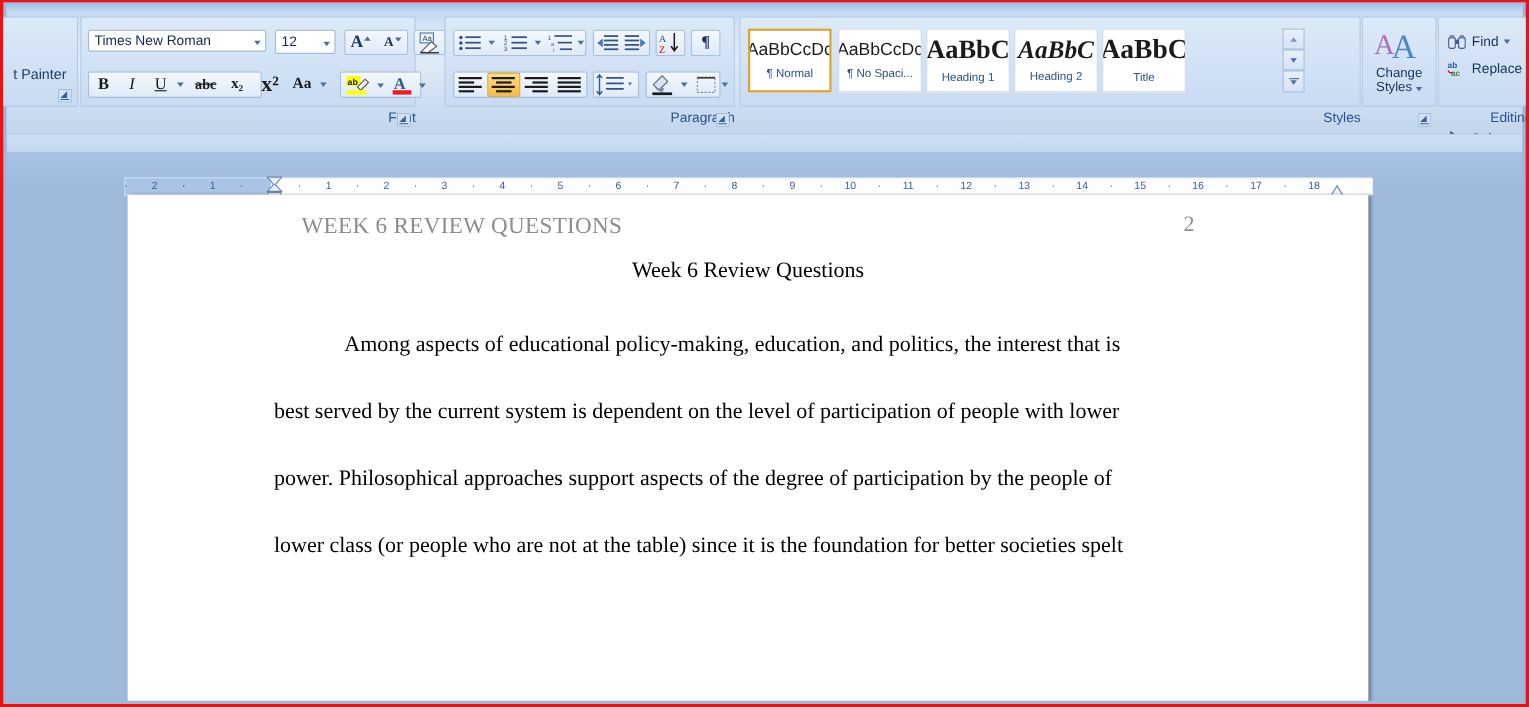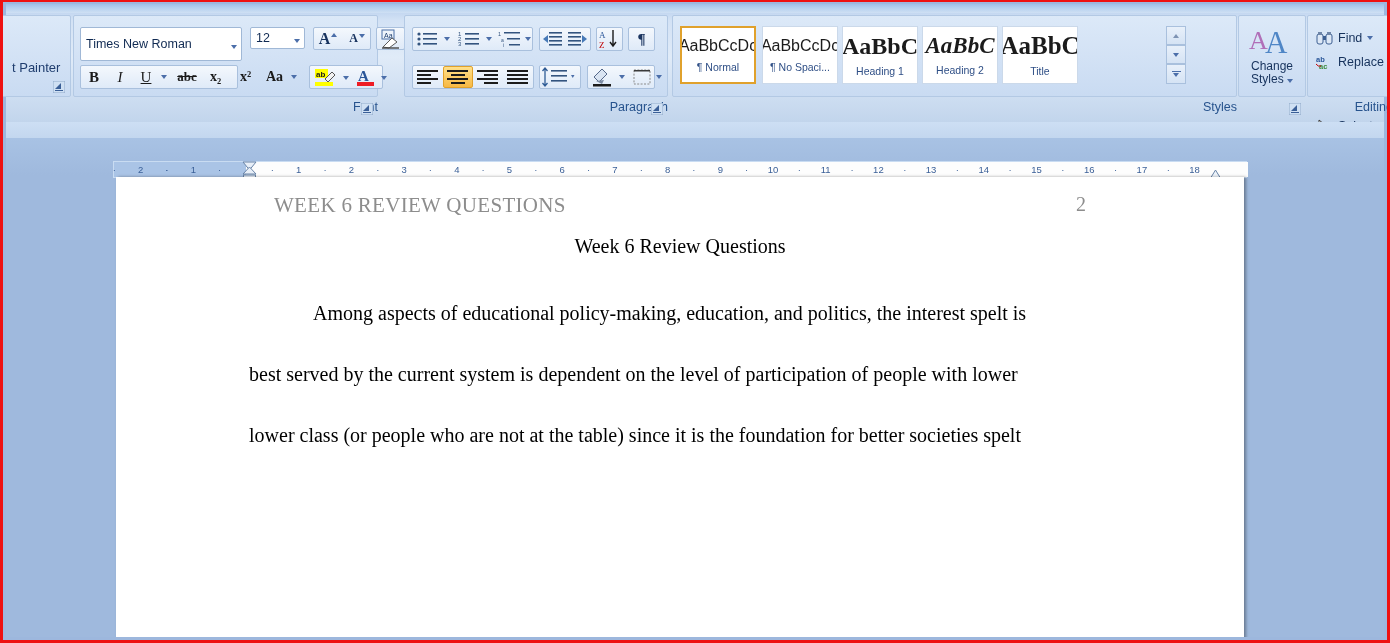--- a/index.html
+++ b/index.html
@@ -102,21 +102,21 @@
             <rect x="0" y="0" width="12" height="12" fill="#cfe0f3" stroke="#8fa9c9"></rect>
             <path d="M2 8 L8 8 L8 2 Z" fill="#3a5f97"></path>
             <path d="M2 9.5 h8" stroke="#3a5f97" stroke-width="1"></path>
           </svg>
       </div>
     </div>
 
     <div class="rgroup" id="g-font">
       <div class="gbody"></div>
 
-      <div class="ctl combo" style="left:7px;top:12px;width:162px;height:34px;">
+      <div class="ctl combo" style="left:7px;top:12px;width:162px;height:20px;">
         <span class="cval">Times New Roman</span>
         <span class="carr"><i class="arrow-dn"></i></span>
       </div>
       <div class="ctl combo" style="left:177px;top:12px;width:55px;height:22px;">
         <span class="cval">12</span>
         <span class="carr"><i class="arrow-dn"></i></span>
       </div>
 
       <div class="ctl btnbox" style="left:240px;top:12px;width:58px;height:23px;"></div>
       <div class="ctl btn" style="left:241px;top:13px;width:28px;height:21px;font-family:'Liberation Serif',serif;font-weight:bold;font-size:16px;">
@@ -148,21 +148,21 @@
         </div>
       <div class="ctl btn" style="left:84px;top:51px;width:14px;height:22px;">
           <i class="arrow-dn"></i>
         </div>
       <div class="ctl btn" style="left:100px;top:51px;width:28px;height:22px;font-family:'Liberation Serif',serif;font-weight:bold;font-size:13px;color:#1a1a1a;text-decoration:line-through;">
           <span>abc</span>
         </div>
       <div class="ctl btn" style="left:130px;top:51px;width:25px;height:22px;font-family:'Liberation Serif',serif;font-weight:bold;font-size:14px;color:#1a1a1a;">
           <span>x₂</span>
         </div>
-      <div class="ctl btn" style="left:160px;top:51px;width:25px;height:22px;font-family:'Liberation Serif',serif;font-weight:bold;font-size:14px;color:#1a1a1a;align-items:center;">
+      <div class="ctl btn" style="left:160px;top:51px;width:25px;height:22px;font-family:'Liberation Serif',serif;font-weight:bold;font-size:20px;color:#1a1a1a;align-items:center;">
           <span>x²</span>
         </div>
       <div class="ctl btn" style="left:188px;top:51px;width:27px;height:22px;font-family:'Liberation Serif',serif;font-weight:bold;font-size:14px;color:#1a1a1a;">
           <span>Aa</span>
         </div>
       <div class="ctl btn" style="left:214px;top:51px;width:14px;height:22px;">
           <i class="arrow-dn"></i>
         </div>
 
       <div class="ctl btnbox" style="left:236px;top:50px;width:74px;height:24px;"></div>
@@ -506,20 +506,21 @@
       </div>
     </div>
 
     <div id="page">
       <div id="doc-header">
         <div id="hdr-title">WEEK 6 REVIEW QUESTIONS</div>
         <div id="hdr-page">2</div>
       </div>
       <div id="doc-body">
         <p class="ptitle">Week 6 Review Questions</p>
-        <p class="bodyline pindent">Among aspects of educational policy-making, education, and politics, the interest spelt is</p>
+        <p class="bodyline pindent">Among aspects of educational policy-making, education, and politics, the interest that is</p>
         <p class="bodyline">best served by the current system is dependent on the level of participation of people with lower</p>
+        <p class="bodyline">power. Philosophical approaches support aspects of the degree of participation by the people of</p>
         <p class="bodyline">lower class (or people who are not at the table) since it is the foundation for better societies spelt</p>
 
       </div>
     </div>
   </div>
 </div>
 
 </body></html>

